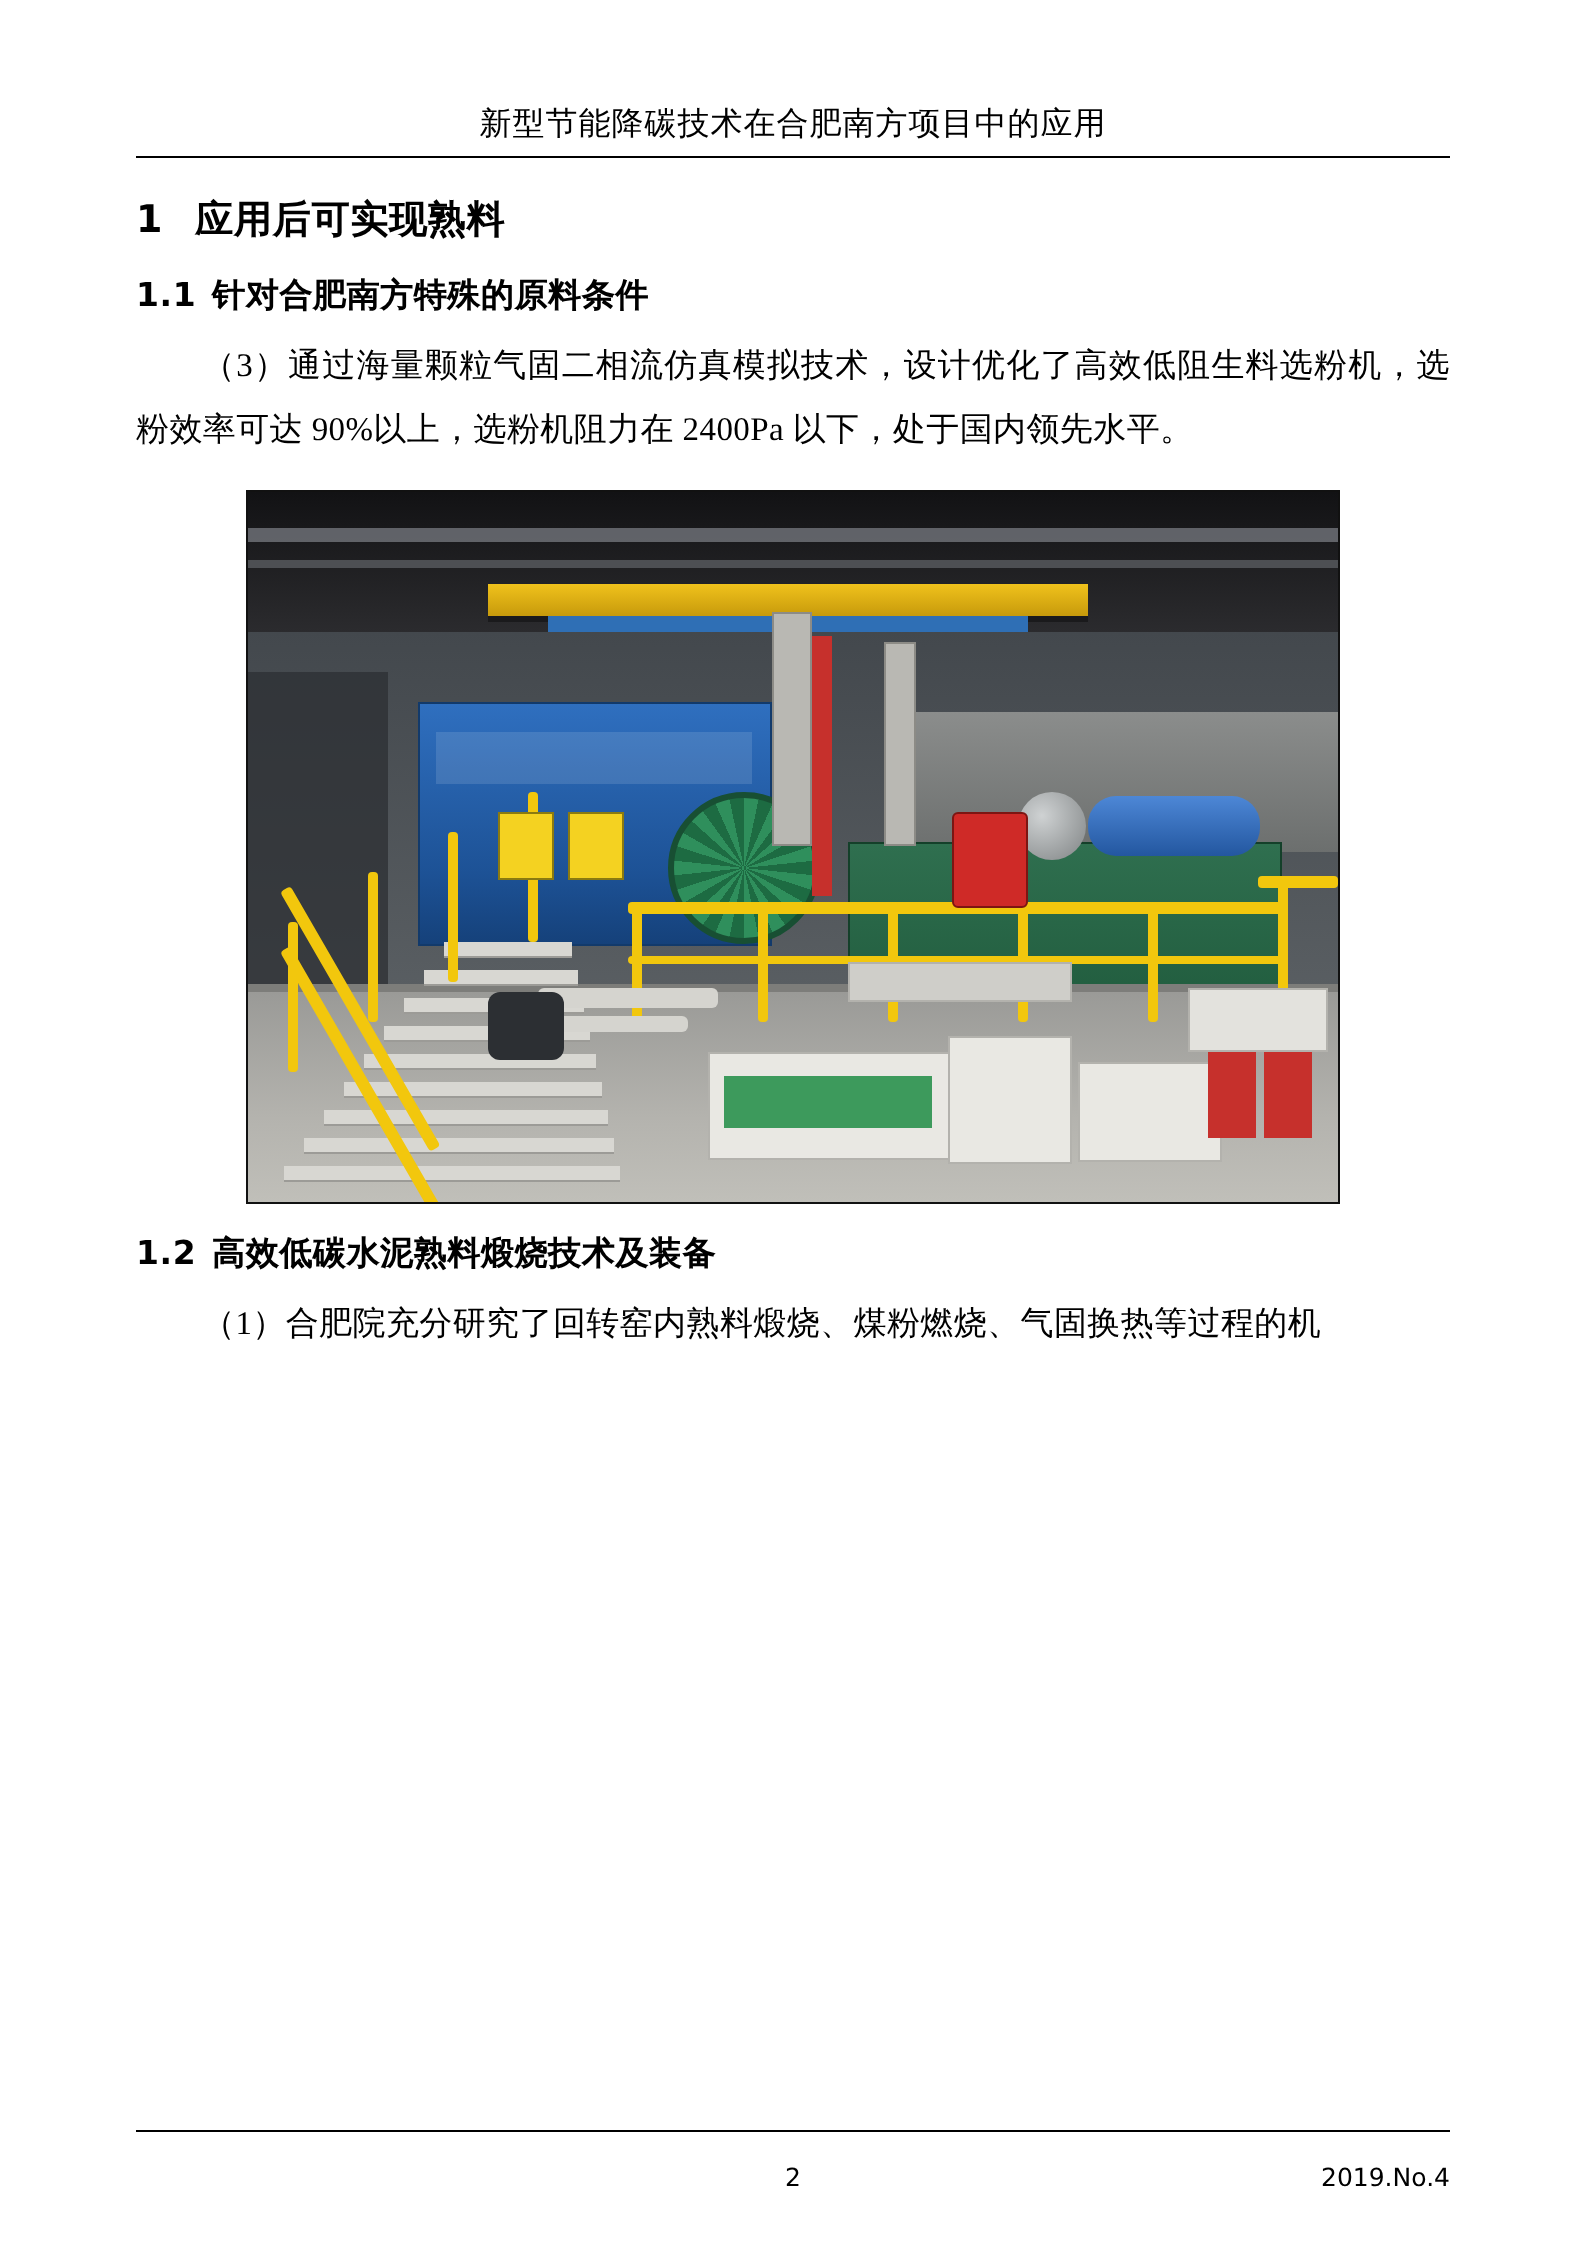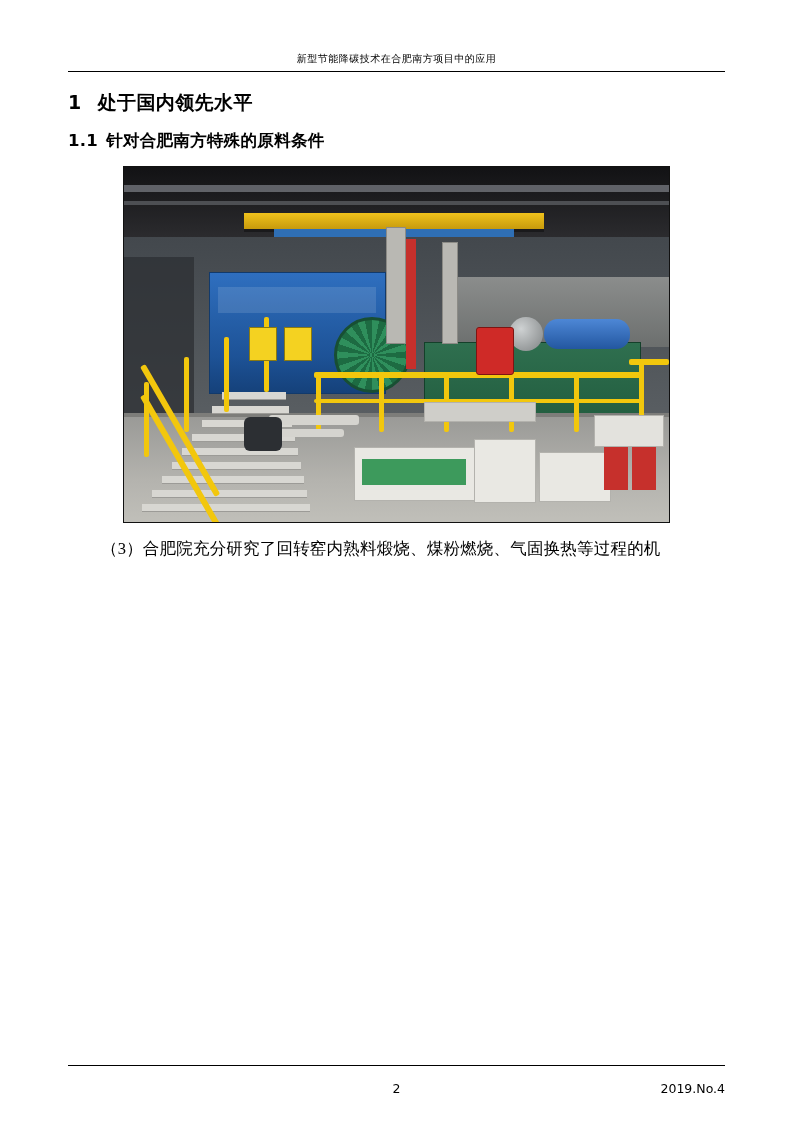--- a/index.html
+++ b/index.html
@@ -20,21 +20,21 @@
   }
   .content {
     position: absolute;
     left: 68px;
     right: 68px;
     top: 52px;
   }
   .header {
     text-align: center;
     font-family: "DejaVu Sans", sans-serif;
-    font-size: 10px;
+    font-size: 16px;
     letter-spacing: 0.5px;
     padding-bottom: 5px;
     color: #000;
   }
   .header-rule {
     border-bottom: 1.2px solid #000;
     margin-bottom: 18px;
   }
   h1.sec {
     font-family: "DejaVu Sans", sans-serif;
@@ -205,27 +205,28 @@
 <body>
 
 <div class="page">
 
   <div class="content">
 
     <div class="header">新型节能降碳技术在合肥南方项目中的应用</div>
     <div class="header-rule"></div>
 
     <h1 class="sec">
-      <span class="num">1</span><span>处于国内领先水平</span>
+      <span class="num">1</span><span>应用后可实现熟料</span>
     </h1>
 
     <h2 class="subsec">
       <span class="num">1.1</span><span>针对合肥南方特殊的原料条件</span>
     </h2>
 
+    <p class="body">（3）通过海量颗粒气固二相流仿真模拟技术，设计优化了高效低阻生料选粉机，选粉效率可达 90%以上，选粉机阻力在 2400Pa 以下，处于国内领先水平。</p>
 
     <div class="figure">
       <div class="photo">
         <div class="ph-bg"></div>
         <div class="ph-ceiling"></div>
         <div class="ph-beam" style="left:0; top:18px; width:100%;"></div>
         <div class="ph-beam" style="left:0; top:34px; width:100%; height:4px; opacity:.6;"></div>
         <div class="ph-crane"></div>
         <div class="ph-crane2"></div>
         <div class="ph-wall"></div>
@@ -281,22 +282,25 @@
         <div class="ph-red" style="left:480px; top:275px; width:24px; height:48px;"></div>
         <div class="ph-red" style="left:508px; top:275px; width:24px; height:48px;"></div>
         <div class="ph-box" style="left:470px; top:248px; width:68px; height:30px; background:#e3e2dd;"></div>
         <div class="ph-pipe" style="left:145px; top:248px; width:90px; height:10px;"></div>
         <div class="ph-pipe" style="left:150px; top:262px; width:70px; height:8px;"></div>
         <div class="ph-dark" style="left:120px; top:250px; width:38px; height:34px; border-radius:6px;"></div>
         <div class="ph-box" style="left:300px; top:235px; width:110px; height:18px; background:#cfcec9;"></div>
       </div>
     </div>
 
-
-    <p class="body">（3）合肥院充分研究了回转窑内熟料煅烧、煤粉燃烧、气固换热等过程的机</p>
+    <h2 class="subsec">
+      <span class="num">1.2</span><span>高效低碳水泥熟料煅烧技术及装备</span>
+    </h2>
+
+    <p class="body">（1）合肥院充分研究了回转窑内熟料煅烧、煤粉燃烧、气固换热等过程的机</p>
 
   </div>
 
   <div class="footer-rule"></div>
   <div class="footer">
     <div class="pnum">2</div>
     <div class="issue">2019.No.4</div>
   </div>
 
 </div>

